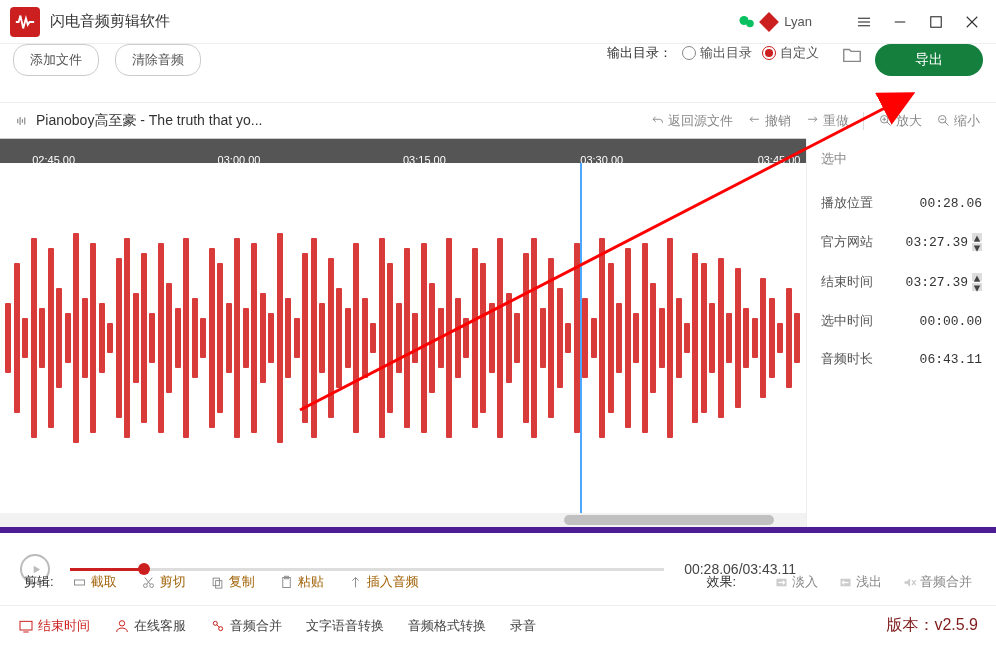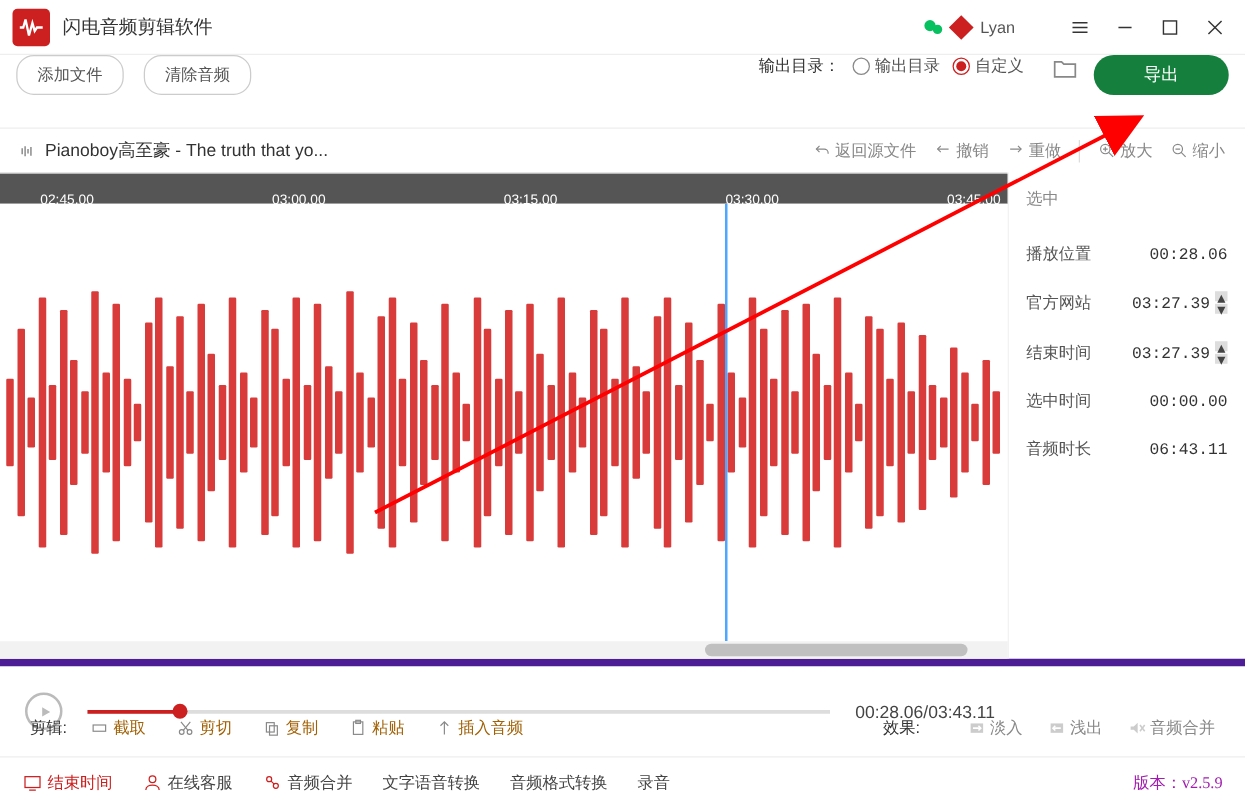--- a/index.html
+++ b/index.html
@@ -77,21 +77,21 @@
 .editrow-spacer { flex: 1; }
 .fxbtn { display: inline-flex; align-items: center; margin-left: 20px; color: #888; cursor: pointer; }
 .fxbtn svg { width: 15px; height: 15px; margin-right: 3px; stroke: #aaa; fill: #aaa; }
 
 
 .footer { position: absolute; left: 0; right: 0; bottom: 0; height: 40px; border-top: 1px solid #eee; display: flex; align-items: center; padding: 0 18px; font-size: 13px; }
 .footbtn { display: inline-flex; align-items: center; margin-right: 24px; color: #444; cursor: pointer; }
 .footbtn.red { color: #cc1f1f; }
 .footbtn svg { width: 16px; height: 16px; margin-right: 4px; stroke-width: 1.5; fill: none; }
 .foot-spacer { flex: 1; }
-.version { font-size: 13px; color: #a21caf; font-family: Liberation Serif, serif; }
+.version { font-size: 16px; color: #7f1d1d; }
 
 
 .arrow { position: absolute; pointer-events: none; z-index: 50; }
 </style>
 </head>
 <body>
 
 <div class="titlebar">
   <div class="app-logo">
     <svg viewBox="0 0 24 24">

